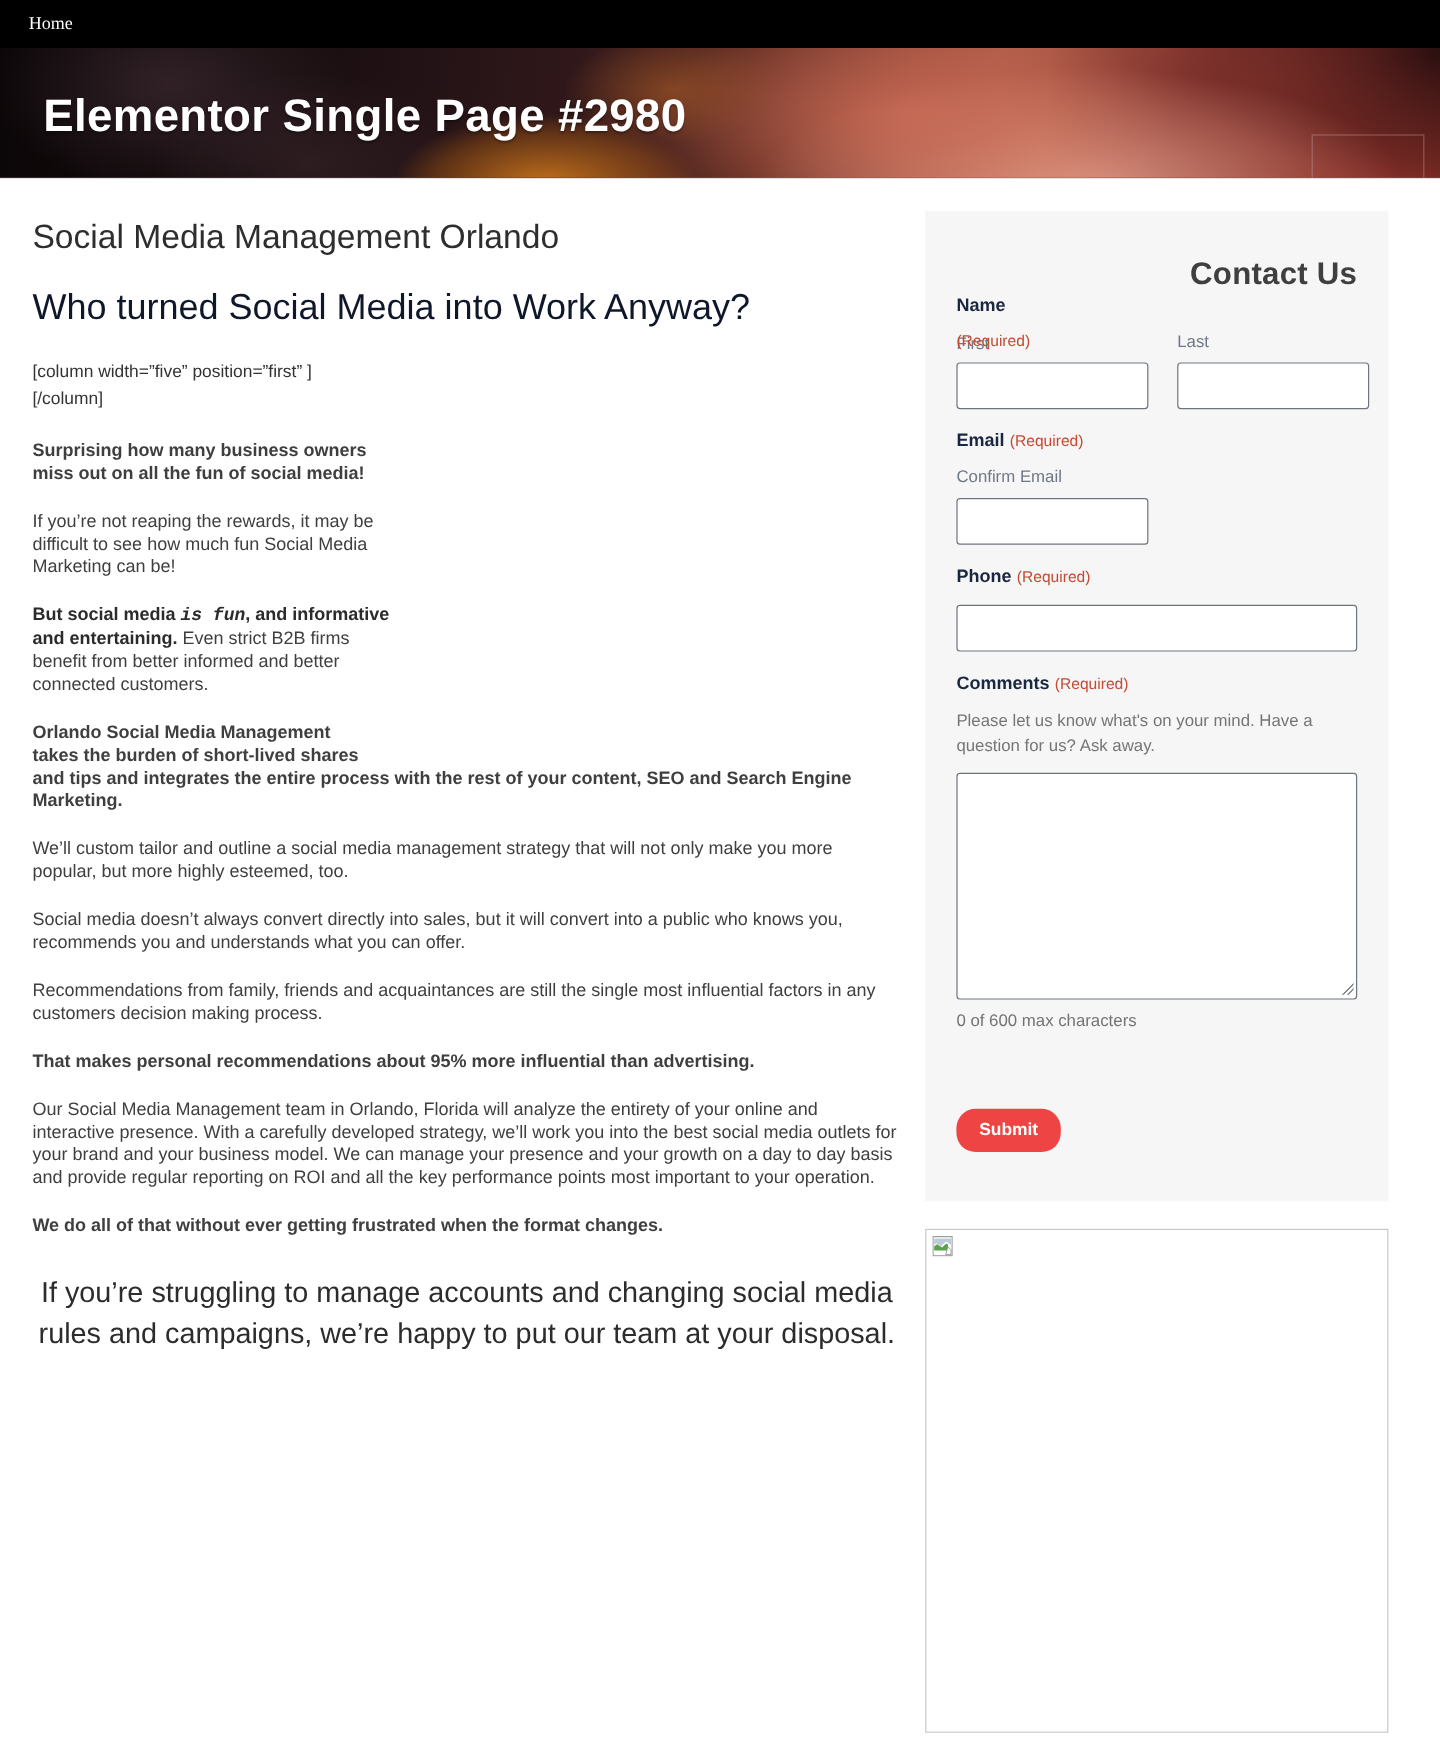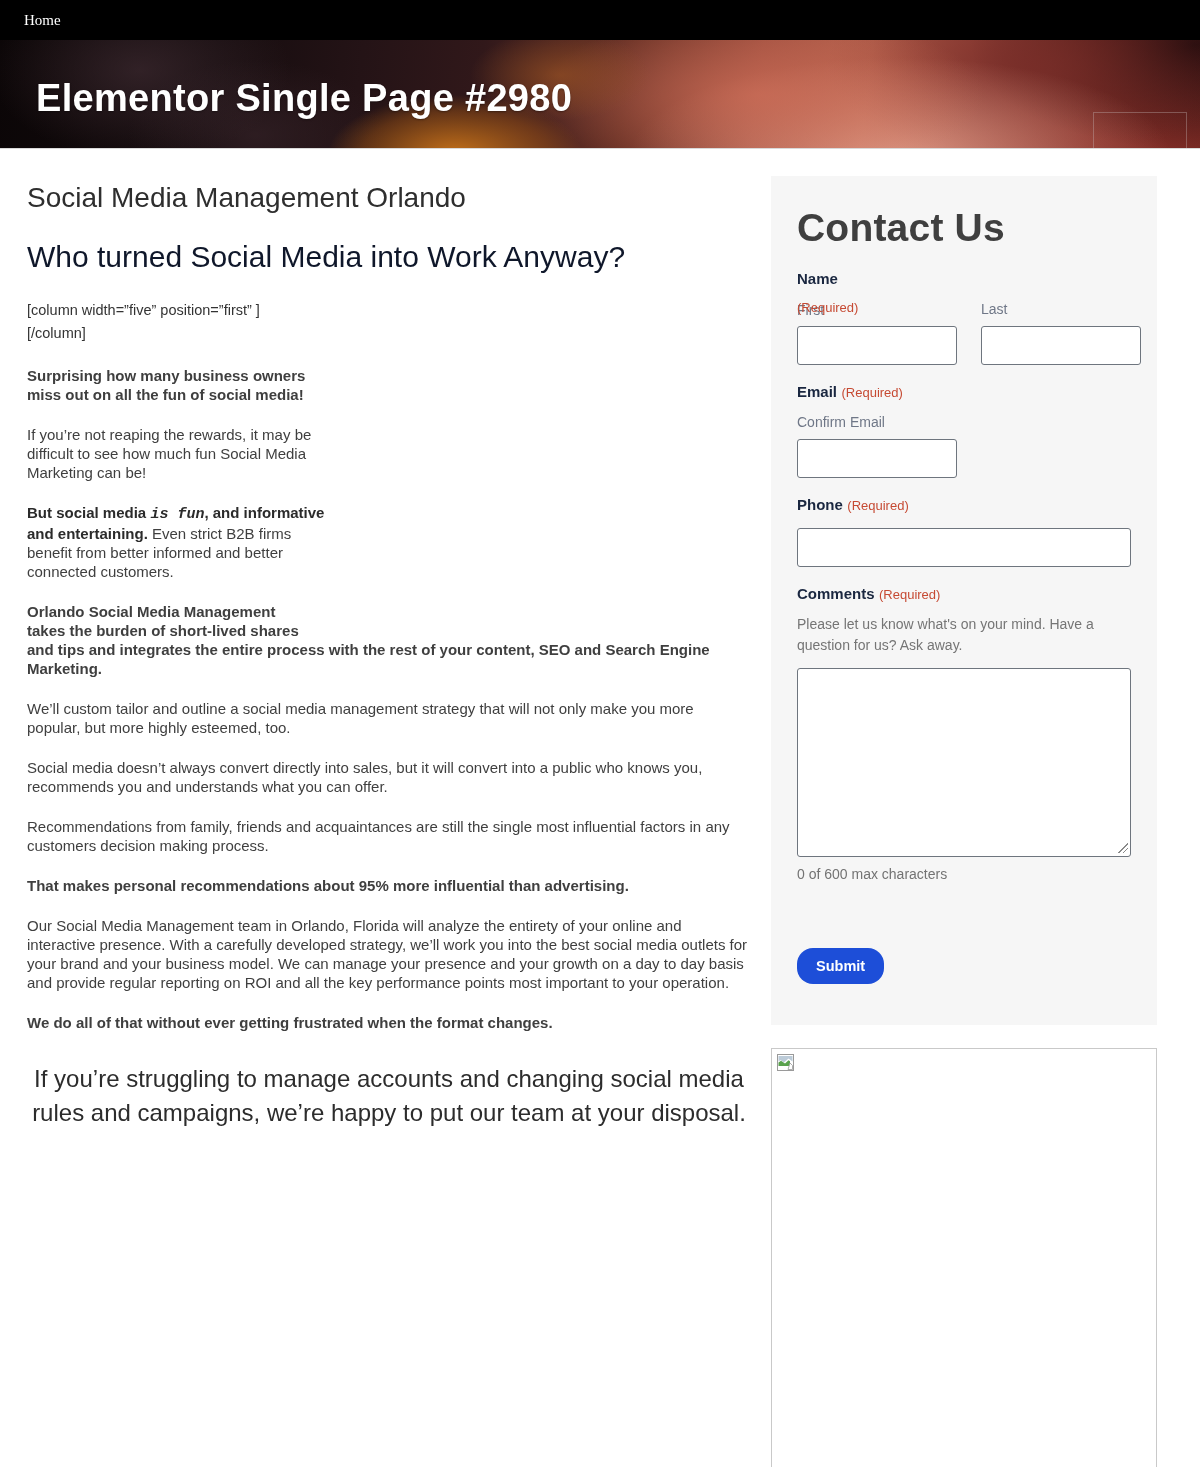--- a/index.html
+++ b/index.html
@@ -61,27 +61,27 @@
   .b { font-weight: 700; color: #2b2b2b; }
   .bi { font-weight: 700; font-style: italic; color: #2b2b2b; font-family: Liberation Mono, monospace; }
   .p-bold { font-weight: 700; color: #2b2b2b; }
   .closing-quote {
     margin: 30px auto 0; max-width: 730px; text-align: center;
     font-size: 24px; line-height: 34px; color: #2c2c2c;
   }
 
   
   .form-panel { background: #f6f6f6; padding: 34px 26px 41px; }
-  .form-title { margin: 0; font-size: 39px; line-height: 36px; font-weight: 700; color: #3f3f3f;
-                letter-spacing: .2px; }
+  .form-title { margin: 0; font-size: 26px; line-height: 36px; font-weight: 700; color: #3f3f3f;
+                letter-spacing: .2px; text-align: right; }
   .field { margin-top: 0; }
   .field-label { font-size: 15px; font-weight: 700; color: #1a2740; }
   .req { font-size: 13px; font-weight: 400; color: #c64a33; }
   .label-row { margin-top: 18px; }
-  .label-row.first { margin-top: 24px; }
+  .label-row.first { margin-top: 0; }
   .sublabel { font-size: 14px; color: #6f7787; }
   .two-col { display: flex; gap: 24px; }
   .col { width: 160px; flex: none; }
   .sublabel-row { margin-top: 12px; margin-bottom: 8px; height: 18px; }
   .overlap { position: relative; }
   .overlap .ghost { position: absolute; left: 0; top: 2px; }
   .overlap .required-over { position: absolute; left: 0; top: 0; }
   .text-input {
     width: 100%; height: 39px; border: 1px solid #6e757e; border-radius: 3px;
     background: #fff; font: 15px "Liberation Sans", sans-serif; padding: 0 10px; outline: none;
@@ -96,21 +96,21 @@
     resize: none; outline: none; display: block;
   }
   .resize-handle {
     position: absolute; right: 3px; bottom: 4px; width: 10px; height: 10px;
     background:
       linear-gradient(135deg, transparent 0 50%, #8a8a8a 50% 58%, transparent 58% 72%, #8a8a8a 72% 80%, transparent 80%);
   }
   .char-counter { margin-top: 9px; font-size: 14px; color: #737373; }
   .submit-btn {
     margin-top: 66px; display: inline-block; border: none; cursor: pointer;
-    background: #1d4ed8; color: #fff; font: 700 14.5px "Liberation Sans", sans-serif;
+    background: #ef4444; color: #fff; font: 700 14.5px "Liberation Sans", sans-serif;
     padding: 10px 19px; border-radius: 16px;
   }
 
   
   .image-box {
     margin-top: 23px; width: 386px; height: 420px;
     background: #fff; border: 1px solid #c9c9c9; padding: 5px;
   }
   .broken-icon { display: block; width: 17px; height: 17px; }
 </style>

